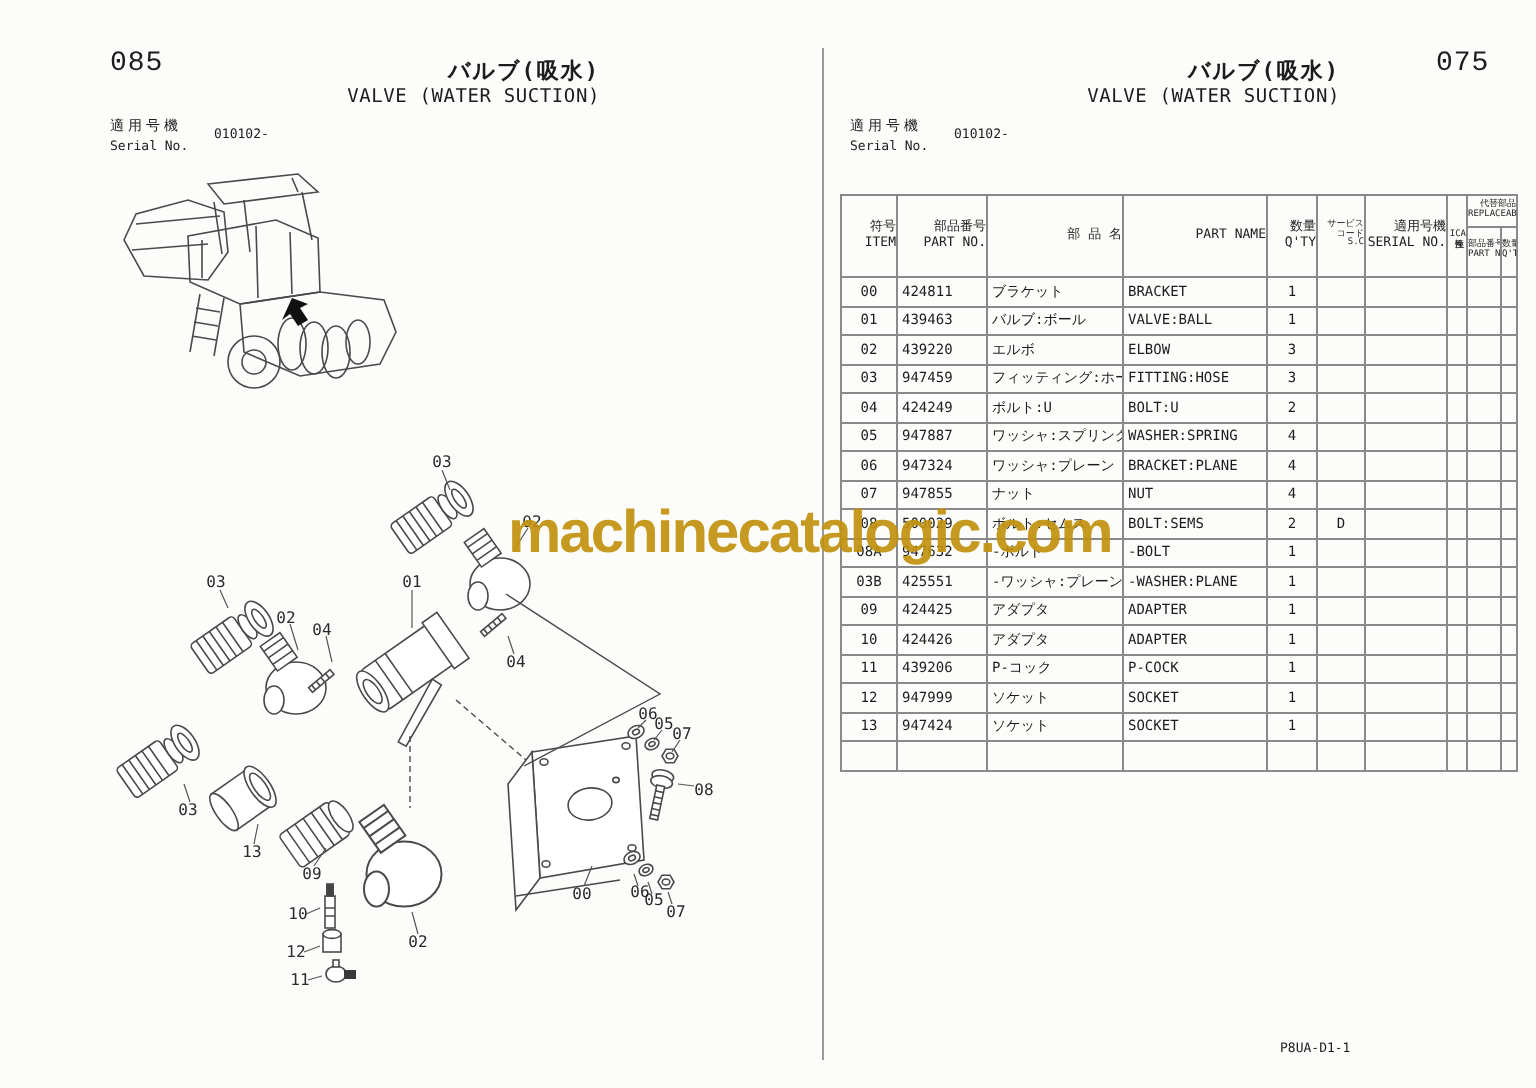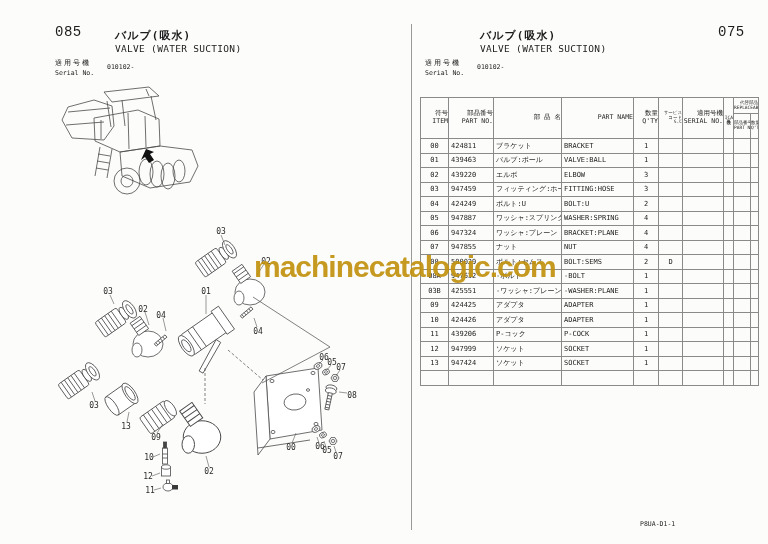--- a/index.html
+++ b/index.html
@@ -3,21 +3,21 @@
 <meta charset="utf-8">
 <style>
   html,body{margin:0;padding:0;background:#e8e8e8;}
   .sheet{position:relative;width:768px;height:544px;background:#fcfcfa;overflow:hidden;
          font-family:"DejaVu Sans Mono","Liberation Mono",monospace;color:#1c1c1c;}
 
   .page-num{position:absolute;font-size:14px;letter-spacing:.5px;font-family:Liberation Mono, monospace;}
   #pn-left{left:55px;top:24px;}
   #pn-right{left:718px;top:24px;}
 
-  .title{position:absolute;top:29px;text-align:left;line-height:1.25;}
+  .title{position:absolute;top:29px;text-align:right;line-height:1.25;}
   #title-left{left:115px;width:185px;}
   #title-right{left:480px;width:190px;}
   .title .jp{font-size:11px;font-weight:bold;letter-spacing:1px;}
   .title .en{font-size:9.5px;letter-spacing:.3px;}
 
   .serial{position:absolute;width:120px;height:22px;}
   #serial-left{left:55px;top:58px;}
   #serial-right{left:425px;top:58px;}
   .serial .s-jp{font-size:7px;letter-spacing:2px;}
   .serial .s-en{font-size:6.5px;margin-top:1px;}

